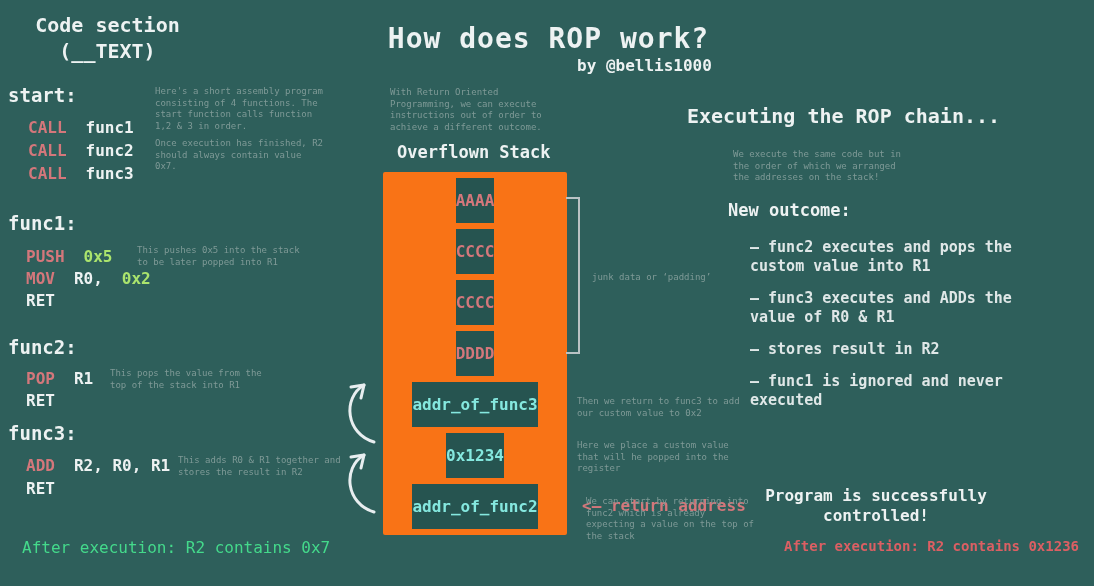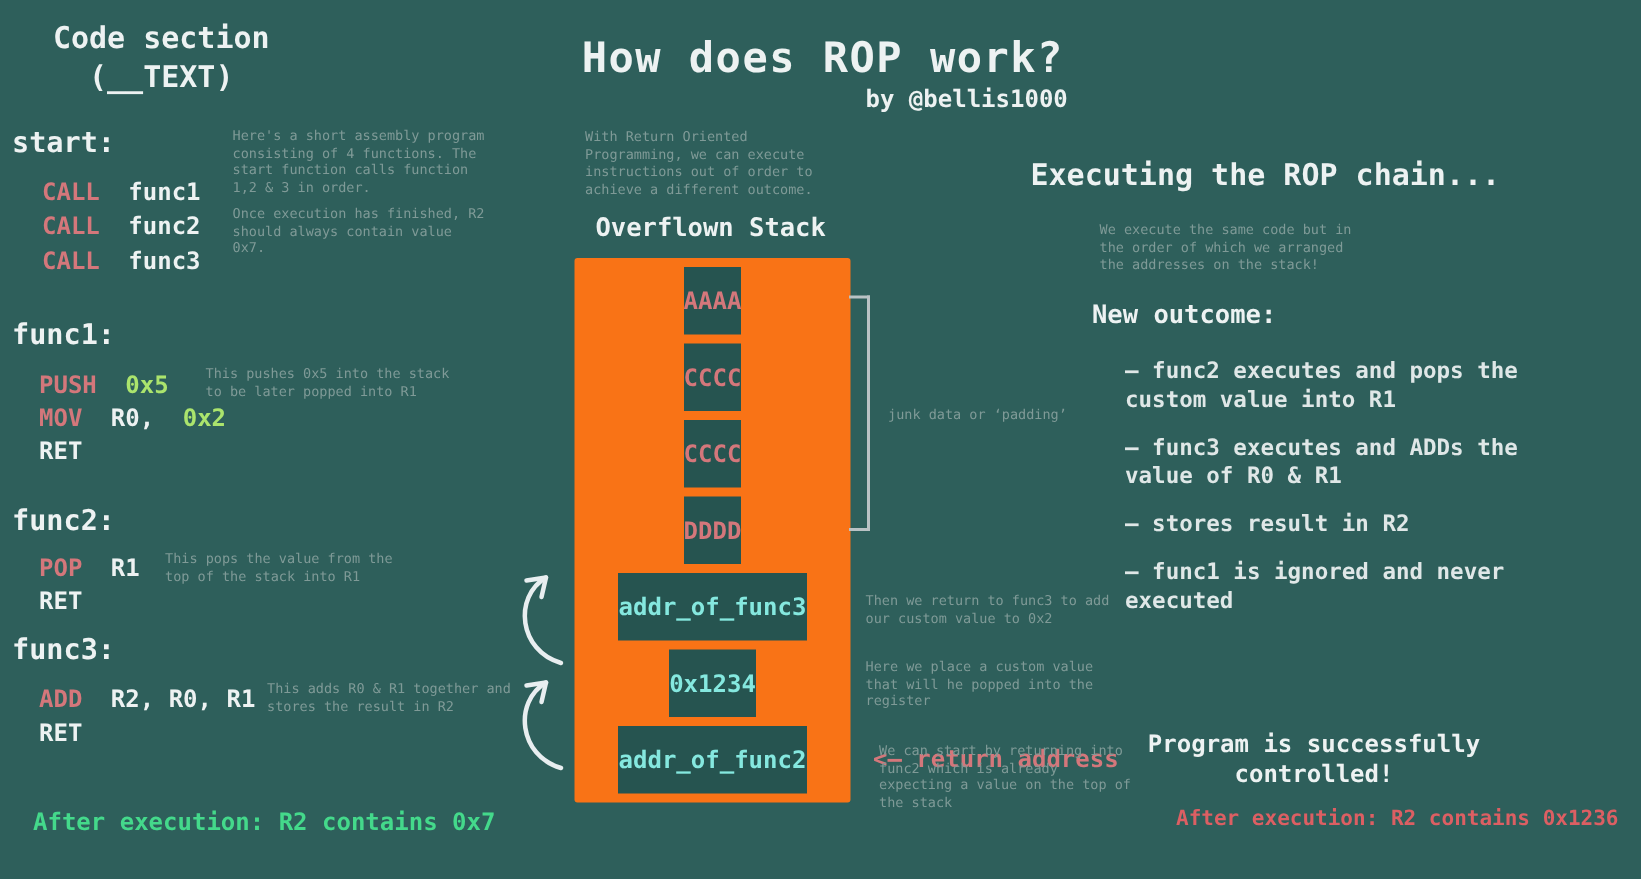--- a/index.html
+++ b/index.html
@@ -31,21 +31,21 @@
     font-size:16px;font-weight:bold;
   }
   .bracket{
     box-sizing:border-box;
     border:2px solid #b9c2c4;border-left:none;
   }
   .exec-title{font-size:20px;font-weight:bold;text-align:right;}
   .outcome-label{font-size:17px;font-weight:bold;}
   .bullets{display:flex;flex-direction:column;gap:13px;font-size:15px;line-height:19px;color:#dfe7e7;font-weight:bold;}
   .success{font-size:16px;line-height:20px;font-weight:bold;text-align:center;}
-  .result-green{font-size:16px;font-weight:bold;color:#44d98b;}
+  .result-green{font-size:16px;font-weight:normal;color:#44d98b;}
   .result-red{font-size:14px;font-weight:bold;color:#dc5f63;}
   .return-label{font-size:16px;font-weight:bold;color:#d4777b;white-space:nowrap;}
   svg{display:block;}
 </style>
 </head>
 <body>
 
 <div class="canvas">
 
   <div class="abs section-title" style="left:0;top:12;width:215px;top:12px;">

